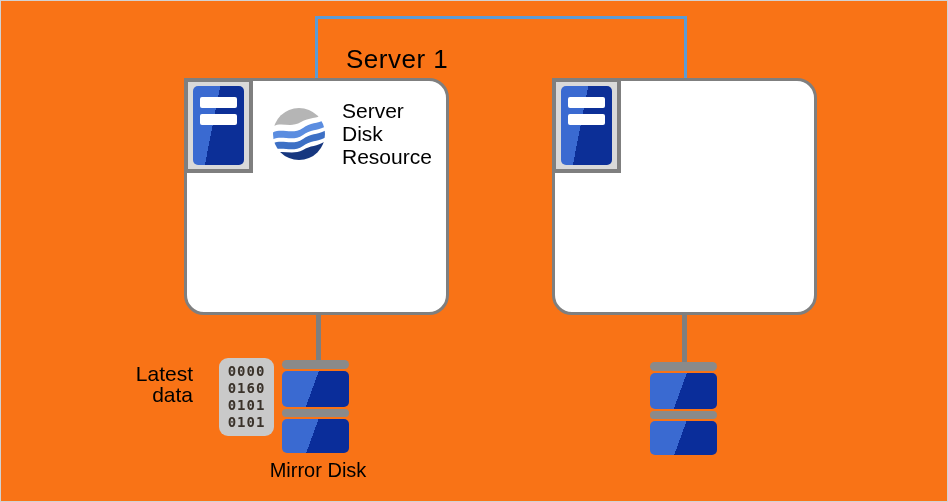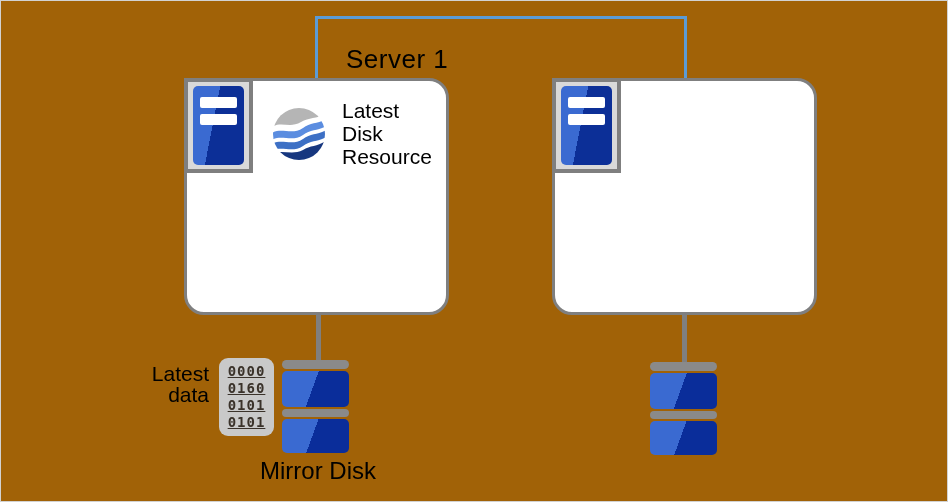--- a/index.html
+++ b/index.html
@@ -1,20 +1,20 @@
 <!DOCTYPE html>
 <html><head>
 <meta charset="utf-8">
 <style>
   html,body{margin:0;padding:0;background:#fff;}
   #canvas{
     position:relative;
     width:946px;height:500px;
     border:1px solid #d2d2d2;
-    background:#a16207;
+    background:#f97316;
     font-family:"Liberation Sans",sans-serif;
     color:#000;
     overflow:hidden;
   }
   .abs{position:absolute;}
 
   
   #interconnect{
     left:314px;top:15px;width:372px;height:62px;
     box-sizing:border-box;
@@ -79,37 +79,37 @@
     height:36px;margin-top:2px;border-radius:5px;
     background:linear-gradient(110deg,#3a6ad1 46%,#0a2d9a 46%);
   }
   .disk-sep{
     height:8px;margin-top:2px;border-radius:4px;background:#8a8a8a;
   }
   .disk-platter.bottom{height:34px;}
 
   #mirror-disk-label{
     left:247px;top:458px;width:140px;
-    text-align:center;font-size:24px;line-height:23px;white-space:nowrap;
+    text-align:center;font-size:20px;line-height:23px;white-space:nowrap;
   }
 
   #binary-icon{
     left:218px;top:357px;width:55px;height:78px;
     box-sizing:border-box;
     background:#c9c9c9;border-radius:9px;
     padding-top:5px;
     text-align:center;
     font-family:"DejaVu Sans Mono",monospace;
     font-weight:bold;font-size:14px;line-height:17px;
     color:#3a322a;
   }
-  .binary-row{display:block;letter-spacing:1px;text-decoration:underline;}
+  .binary-row{display:block;letter-spacing:1px;}
 
   #latest-data-label{
-    left:130px;top:362px;width:78px;
+    left:114px;top:362px;width:78px;
     text-align:right;font-size:21px;line-height:21px;
   }
 </style>
 </head>
 <body>
 
 <div id="canvas">
 
   <div id="interconnect" class="abs"></div>
 
@@ -139,21 +139,21 @@
     </defs>
     <g clip-path="url(#sphereClip)">
       <rect x="-2" y="-2" width="58" height="58" fill="#ffffff"></rect>
       <path d="M-2,-2 H56 V6 C46,12 38,10 29,15 C17,22 9,13 -2,21 Z" fill="#b5b5b5"></path>
       <path d="M-2,27 C9,19 19,29 31,21 C39,15 47,17 56,11 L56,18 C47,24 39,22 31,28 C19,36 9,26 -2,34 Z" fill="#5b8de0"></path>
       <path d="M-2,38 C9,30 19,40 31,32 C39,26 47,28 56,22 L56,29 C47,35 39,33 31,39 C19,47 9,37 -2,45 Z" fill="#3d70c5"></path>
       <path d="M-2,48 C9,41 19,49 31,43 C39,38 47,40 56,32 V56 H-2 Z" fill="#17377f"></path>
     </g>
   </svg>
 
-  <div id="mdr-label" class="abs">Latest Disk Resource</div>
+  <div id="mdr-label" class="abs">Server Disk Resource</div>
 
   <div id="connector1" class="abs disk-connector"></div>
   <div id="connector2" class="abs disk-connector"></div>
 
   <div id="disk1" class="abs disk">
     <div class="disk-cap"></div>
     <div class="disk-platter"></div>
     <div class="disk-sep"></div>
     <div class="disk-platter bottom"></div>
   </div>

